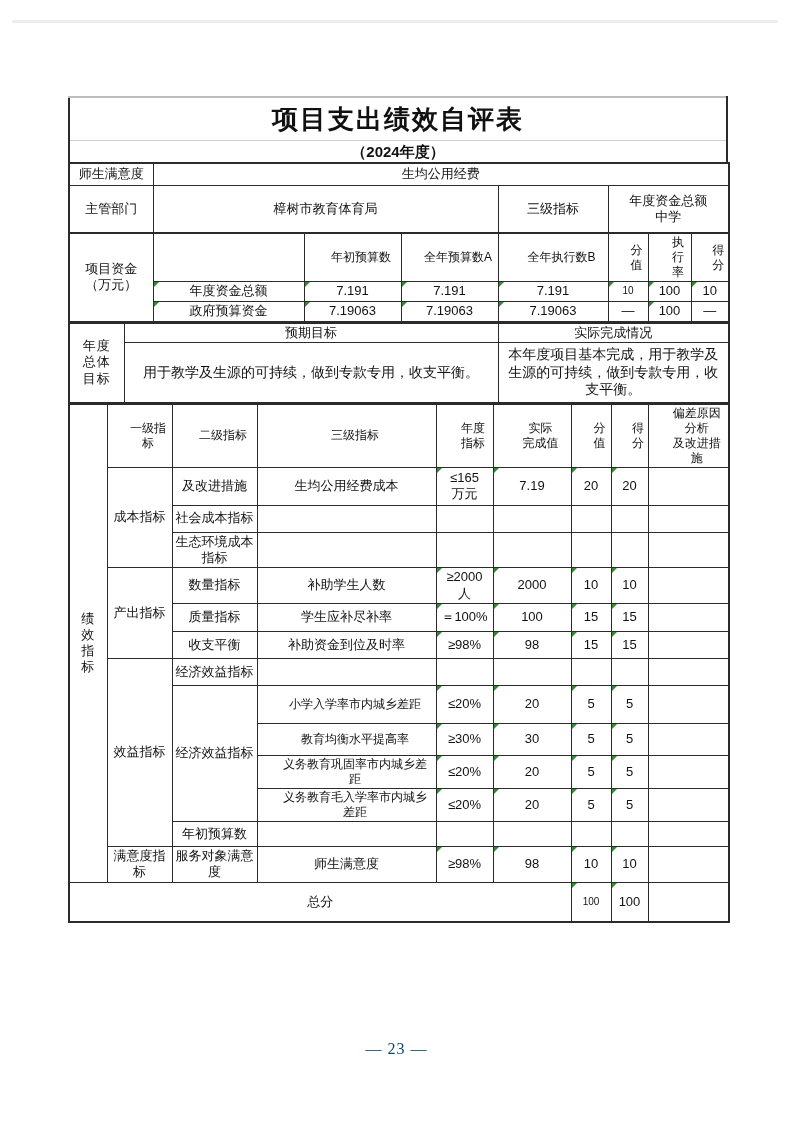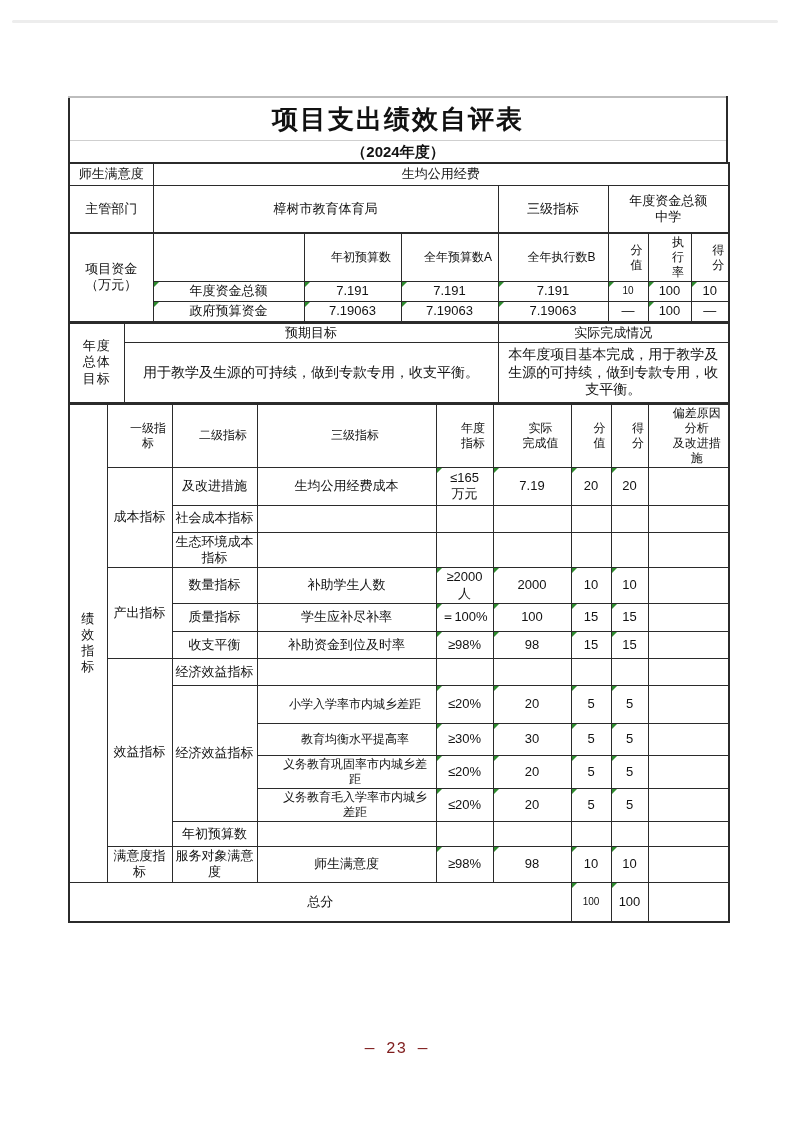--- a/index.html
+++ b/index.html
@@ -22,21 +22,21 @@
   .left-align{text-align:center;margin-left:26px;}
   .small{font-size:12px;padding-left:20px;}
   .tiny{font-size:10px;}
 
   
   .gt::before{content:"";position:absolute;top:0;left:0;width:0;height:0;
     border-top:5px solid #2e8b2e;border-right:5px solid transparent;}
 
   .vlabel{letter-spacing:1px;}
   .footer{position:absolute;top:1040px;left:0;width:100%;text-align:center;
-    font-family:Liberation Mono, monospace;font-size:16px;color:#7f1d1d;letter-spacing:1px;}
+    font-family:Liberation Serif, serif;font-size:16px;color:#0c4a6e;letter-spacing:1px;}
 </style>
 </head>
 <body>
 
 <div class="page">
   <div class="scan-artifact"></div>
 
   <div class="doc">
 
     <table class="title-block">

